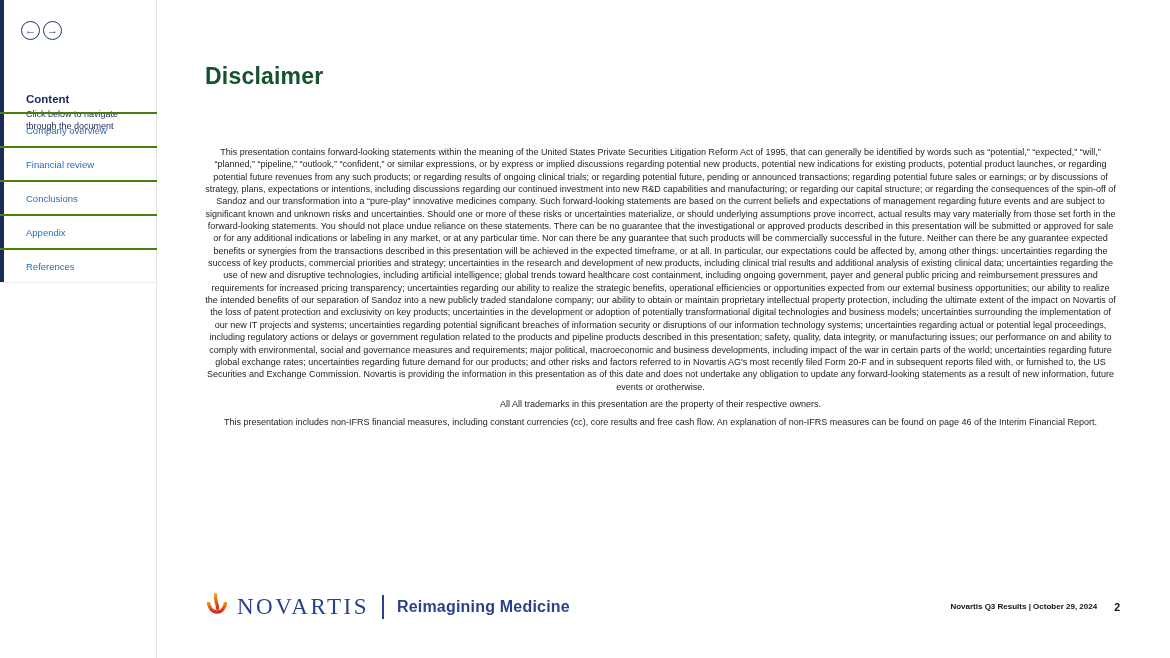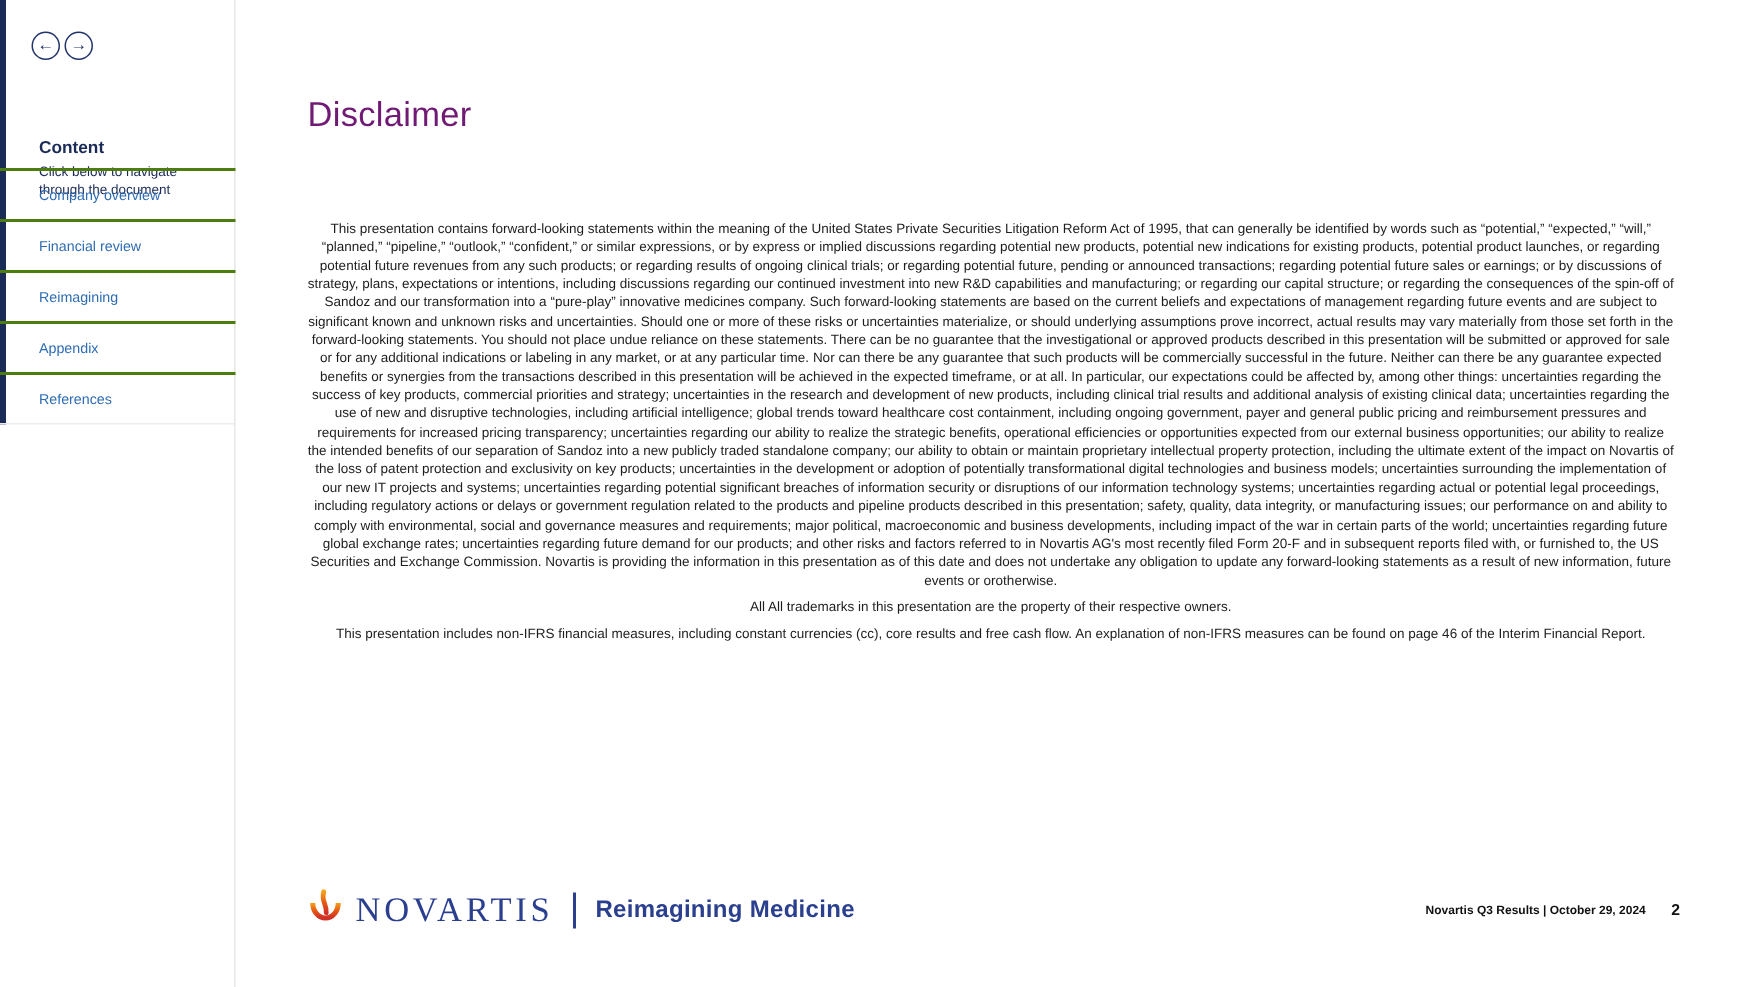--- a/index.html
+++ b/index.html
@@ -34,21 +34,21 @@
     border-bottom: 1px solid #ececec;
   }
   .nav-item {
     display: flex; align-items: center; height: 34px; padding-left: 26px;
     border-top: 2px solid #4d7c0f; font-size: 9.5px; color: #2e6cb3;
     text-decoration: none; cursor: pointer;
   }
   
   .main-title {
     position: absolute; left: 205px; top: 63px; margin: 0;
-    font-size: 23px; font-weight: normal; color: #701a75; letter-spacing: 0.2px;
+    font-size: 23px; font-weight: bold; color: #14532d; letter-spacing: 0.2px;
   }
   .body-text {
     position: absolute; left: 205px; top: 146px; width: 911px;
     font-size: 9px; line-height: 12.35px; color: #1d1d1d; text-align: center;
   }
   .body-text p { margin: 0 0 5.5px; }
   
   .footer {
     position: absolute; left: 205px; right: 50px; top: 588px; height: 37px;
     display: flex; align-items: center;
@@ -81,21 +81,21 @@
     </div>
 
     <div class="content-head">
       <h2 class="content-title">Content</h2>
       <p class="content-sub">Click below to navigate through the document</p>
     </div>
 
     <nav class="side-nav">
       <a class="nav-item">Company overview</a>
       <a class="nav-item">Financial review</a>
-      <a class="nav-item">Reimagining</a>
+      <a class="nav-item">Conclusions</a>
       <a class="nav-item">Appendix</a>
       <a class="nav-item">References</a>
     </nav>
   </aside>
 
   <h1 class="main-title">Disclaimer</h1>
 
   <div class="body-text">
     <p>This presentation contains forward-looking statements within the meaning of the United States Private Securities Litigation Reform Act of 1995, that can generally be identified by words such as “potential,” “expected,” “will,” “planned,” “pipeline,” “outlook,” “confident,” or similar expressions, or by express or implied discussions regarding potential new products, potential new indications for existing products, potential product launches, or regarding potential future revenues from any such products; or regarding results of ongoing clinical trials; or regarding potential future, pending or announced transactions; regarding potential future sales or earnings; or by discussions of strategy, plans, expectations or intentions, including discussions regarding our continued investment into new R&amp;D capabilities and manufacturing; or regarding our capital structure; or regarding the consequences of the spin-off of Sandoz and our transformation into a “pure-play” innovative medicines company. Such forward-looking statements are based on the current beliefs and expectations of management regarding future events and are subject to significant known and unknown risks and uncertainties. Should one or more of these risks or uncertainties materialize, or should underlying assumptions prove incorrect, actual results may vary materially from those set forth in the forward-looking statements. You should not place undue reliance on these statements. There can be no guarantee that the investigational or approved products described in this presentation will be submitted or approved for sale or for any additional indications or labeling in any market, or at any particular time. Nor can there be any guarantee that such products will be commercially successful in the future. Neither can there be any guarantee expected benefits or synergies from the transactions described in this presentation will be achieved in the expected timeframe, or at all. In particular, our expectations could be affected by, among other things: uncertainties regarding the success of key products, commercial priorities and strategy; uncertainties in the research and development of new products, including clinical trial results and additional analysis of existing clinical data; uncertainties regarding the use of new and disruptive technologies, including artificial intelligence; global trends toward healthcare cost containment, including ongoing government, payer and general public pricing and reimbursement pressures and requirements for increased pricing transparency; uncertainties regarding our ability to realize the strategic benefits, operational efficiencies or opportunities expected from our external business opportunities; our ability to realize the intended benefits of our separation of Sandoz into a new publicly traded standalone company; our ability to obtain or maintain proprietary intellectual property protection, including the ultimate extent of the impact on Novartis of the loss of patent protection and exclusivity on key products; uncertainties in the development or adoption of potentially transformational digital technologies and business models; uncertainties surrounding the implementation of our new IT projects and systems; uncertainties regarding potential significant breaches of information security or disruptions of our information technology systems; uncertainties regarding actual or potential legal proceedings, including regulatory actions or delays or government regulation related to the products and pipeline products described in this presentation; safety, quality, data integrity, or manufacturing issues; our performance on and ability to comply with environmental, social and governance measures and requirements; major political, macroeconomic and business developments, including impact of the war in certain parts of the world; uncertainties regarding future global exchange rates; uncertainties regarding future demand for our products; and other risks and factors referred to in Novartis AG's most recently filed Form 20-F and in subsequent reports filed with, or furnished to, the US Securities and Exchange Commission. Novartis is providing the information in this presentation as of this date and does not undertake any obligation to update any forward-looking statements as a result of new information, future events or orotherwise.</p>
     <p>All All trademarks in this presentation are the property of their respective owners.</p>

